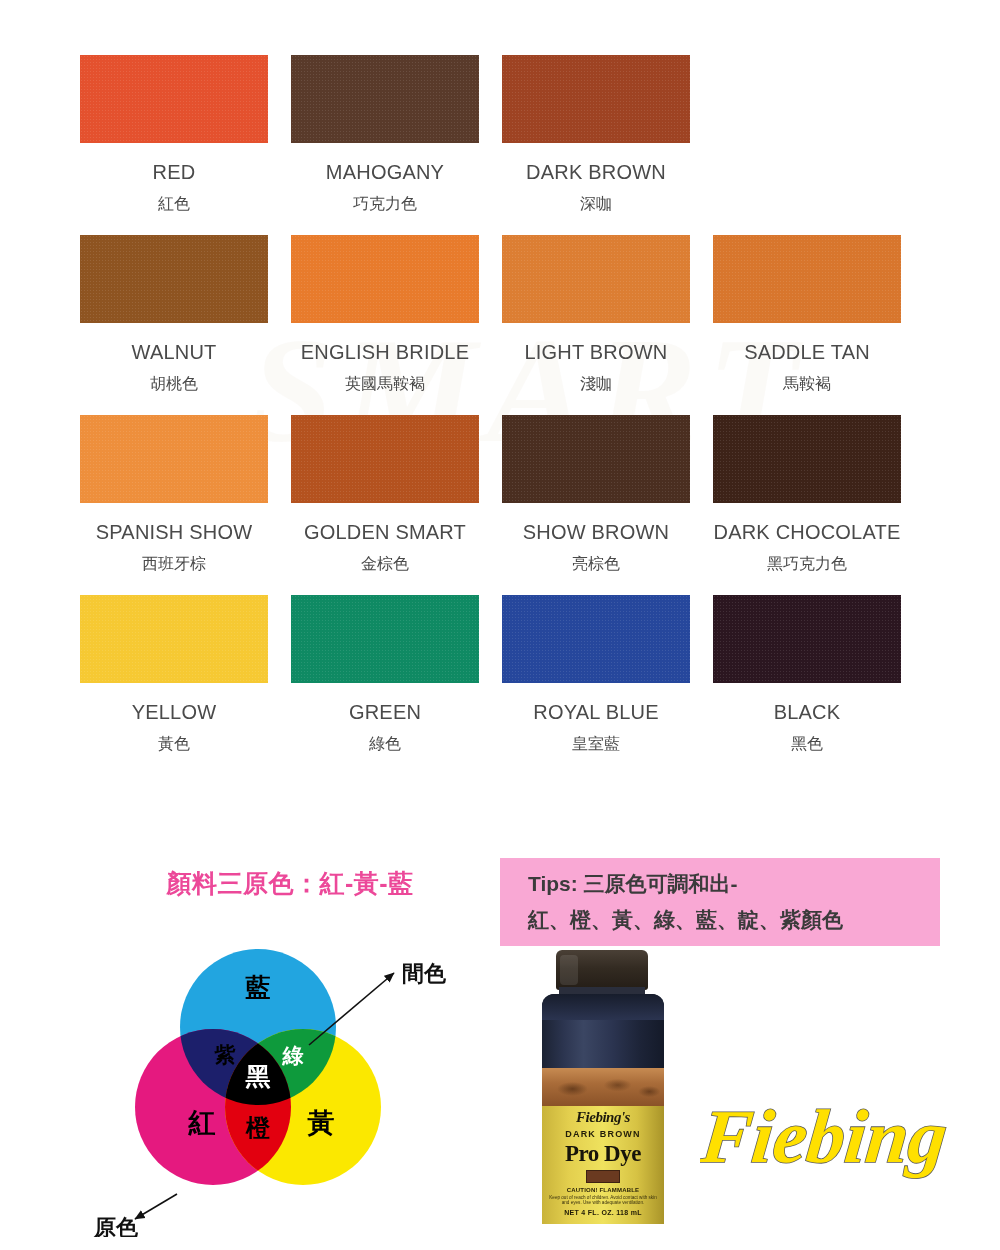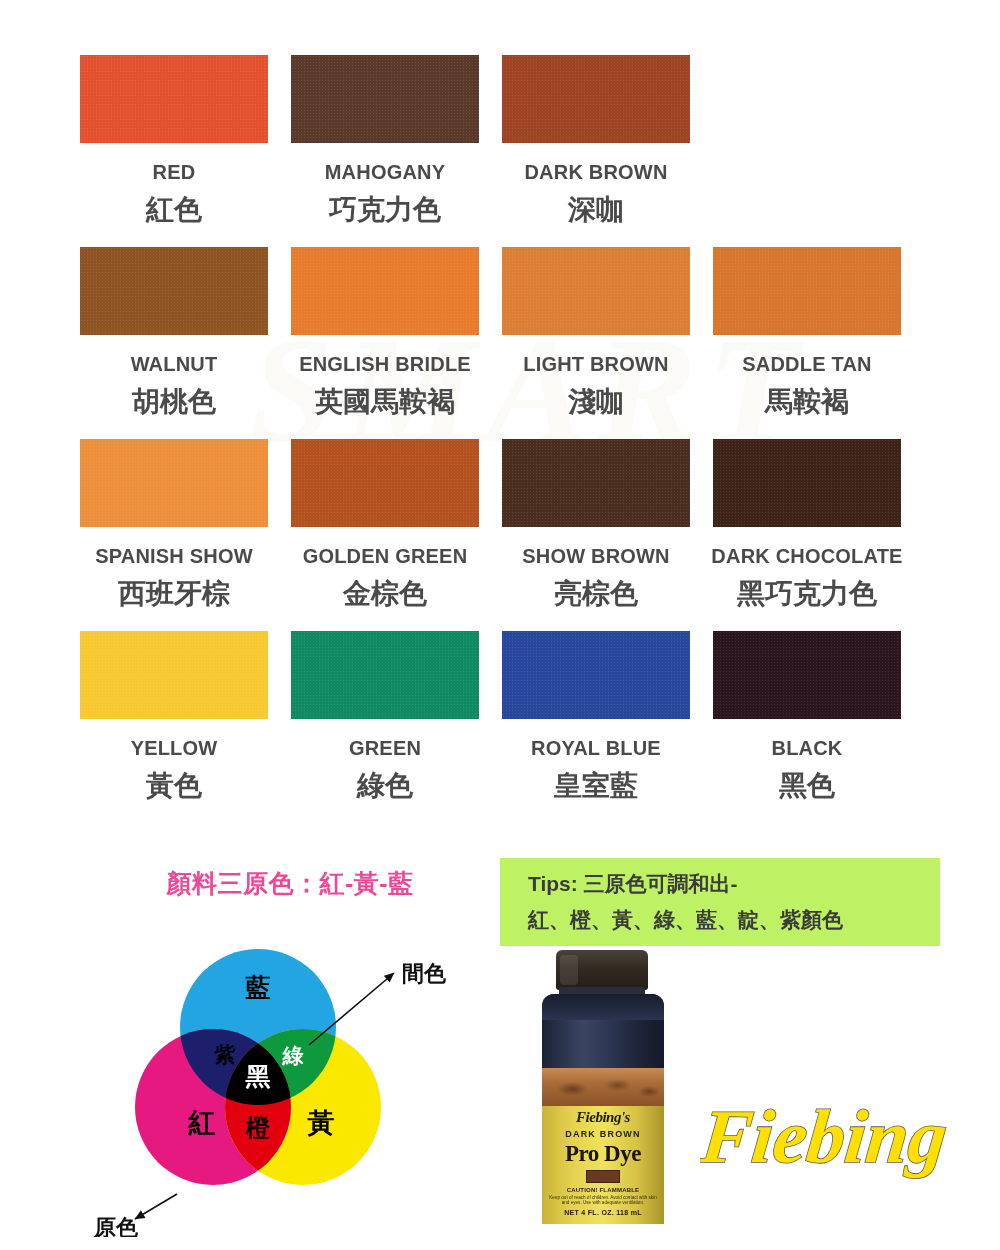--- a/index.html
+++ b/index.html
@@ -52,21 +52,20 @@
     display: flex;
     width: 840px;
     margin-bottom: 23px;
   }
   .swatch-cell {
     width: 188px;
     margin-right: 23px;
     display: flex;
     flex-direction: column;
     align-items: center;
-    font-weight: bold;
   }
   .swatch-cell:last-child { margin-right: 0; }
 
   .swatch-chip {
     width: 188px;
     height: 88px;
     position: relative;
     background-repeat: repeat;
     background-size: 4px 4px;
   }
@@ -87,21 +86,21 @@
     margin-top: 19px;
     font-size: 20px;
     color: #4a4a4a;
     letter-spacing: 0.2px;
     text-align: center;
     white-space: nowrap;
     line-height: 1;
   }
   .swatch-label-zh {
     margin-top: 14px;
-    font-size: 28px;
+    font-size: 16px;
     color: #4a4a4a;
     text-align: left;
     white-space: nowrap;
     line-height: 1;
   }
 
   
   #bottom-section {
     position: absolute;
     left: 0;
@@ -139,21 +138,21 @@
   }
   #venn-svg { display: block; }
 
   
   #tips-box {
     position: absolute;
     left: 500px;
     top: 3px;
     width: 440px;
     height: 88px;
-    background: #bef264;
+    background: #f9a8d4;
     padding: 8px 0 0 28px;
   }
   .tips-line {
     font-size: 21px;
     font-weight: bold;
     color: #3b3b3b;
     line-height: 36px;
     white-space: nowrap;
   }
 
@@ -360,21 +359,21 @@
   </div>
 
   <div class="swatch-row">
     <div class="swatch-cell">
       <div class="swatch-chip" style="background-color: rgb(238, 143, 60);"></div>
       <div class="swatch-label-en">SPANISH SHOW</div>
       <div class="swatch-label-zh">西班牙棕</div>
     </div>
     <div class="swatch-cell">
       <div class="swatch-chip" style="background-color: rgb(180, 82, 31);"></div>
-      <div class="swatch-label-en">GOLDEN GREEN</div>
+      <div class="swatch-label-en">GOLDEN SMART</div>
       <div class="swatch-label-zh">金棕色</div>
     </div>
     <div class="swatch-cell">
       <div class="swatch-chip" style="background-color: rgb(74, 46, 32);"></div>
       <div class="swatch-label-en">SHOW BROWN</div>
       <div class="swatch-label-zh">亮棕色</div>
     </div>
     <div class="swatch-cell">
       <div class="swatch-chip" style="background-color: rgb(61, 35, 24);"></div>
       <div class="swatch-label-en">DARK CHOCOLATE</div>

